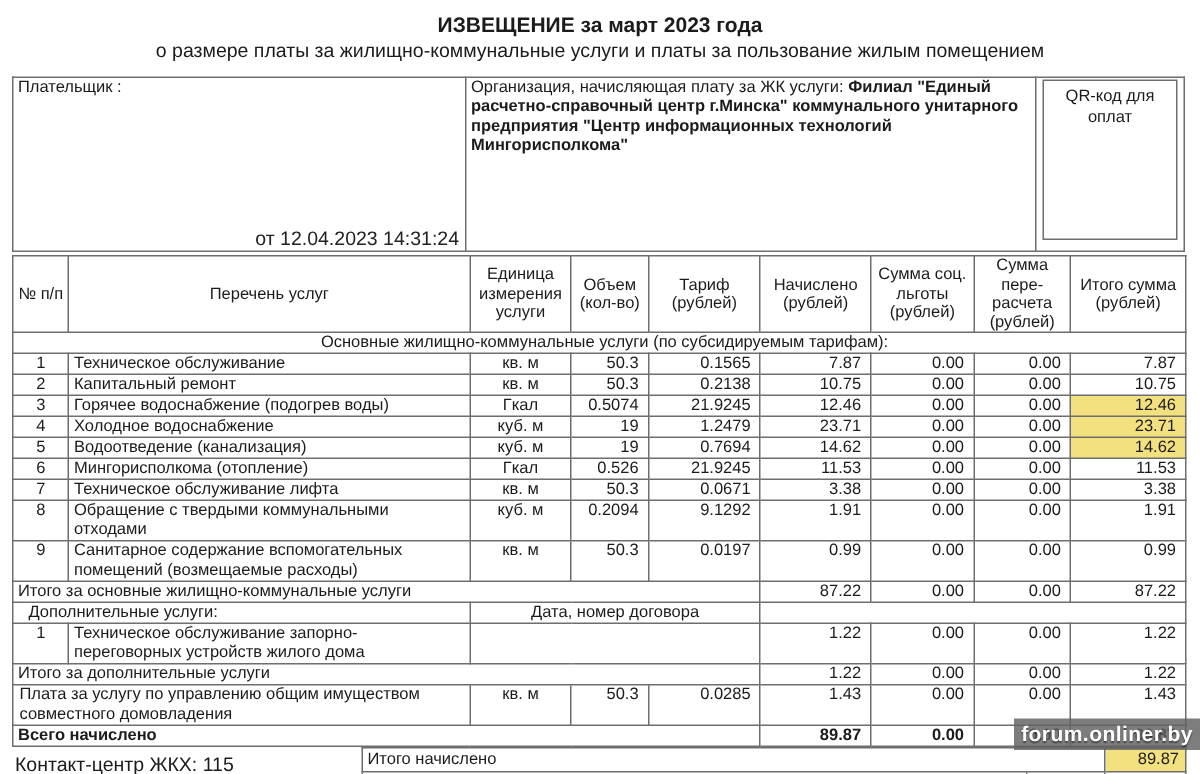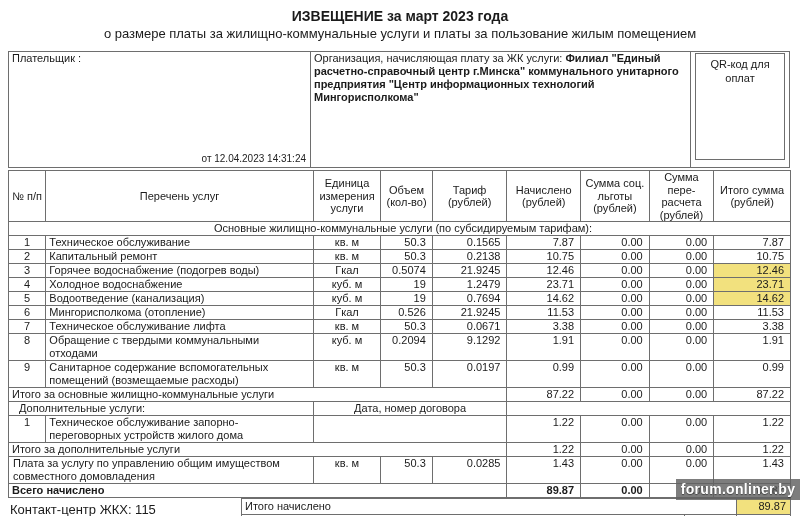--- a/index.html
+++ b/index.html
@@ -12,21 +12,21 @@
   .doc{padding:4px 8px 0 8px;}
   .t1{font-size:14px;font-weight:bold;text-align:center;margin:4px 0 0;}
   .t2{font-size:13px;font-weight:normal;text-align:center;margin:2px 0 10px;}
   table{border-collapse:collapse;table-layout:fixed;}
   td,th{border:1px solid var(--border);padding:0 3px;vertical-align:top;
         font-size:11px;line-height:13px;font-weight:normal;overflow:hidden;}
   
   .head-tbl{width:619px;}
   .head-tbl td{height:115px;}
   .payer-cell{position:relative;}
-  .date-note{position:absolute;right:4px;bottom:2px;font-size:10px;color:#222;}
+  .date-note{position:absolute;right:4px;bottom:2px;font-size:13px;color:#222;}
   .org-cell b{font-weight:bold;}
   .qr-cell{padding:0;position:relative;border-left:1px solid var(--border);}
   .qr-box{position:absolute;left:4px;top:1px;right:4px;height:102px;
           border:1px solid var(--border);text-align:center;padding-top:3px;line-height:14px;}
   
   .main-tbl{width:783px;margin-top:2px;}
   .main-tbl th{text-align:center;vertical-align:middle;height:46px;line-height:12.5px;}
   .cnum{text-align:center;}
   .cunit{text-align:center;}
   .cnumr{text-align:right;padding-right:6px;}

